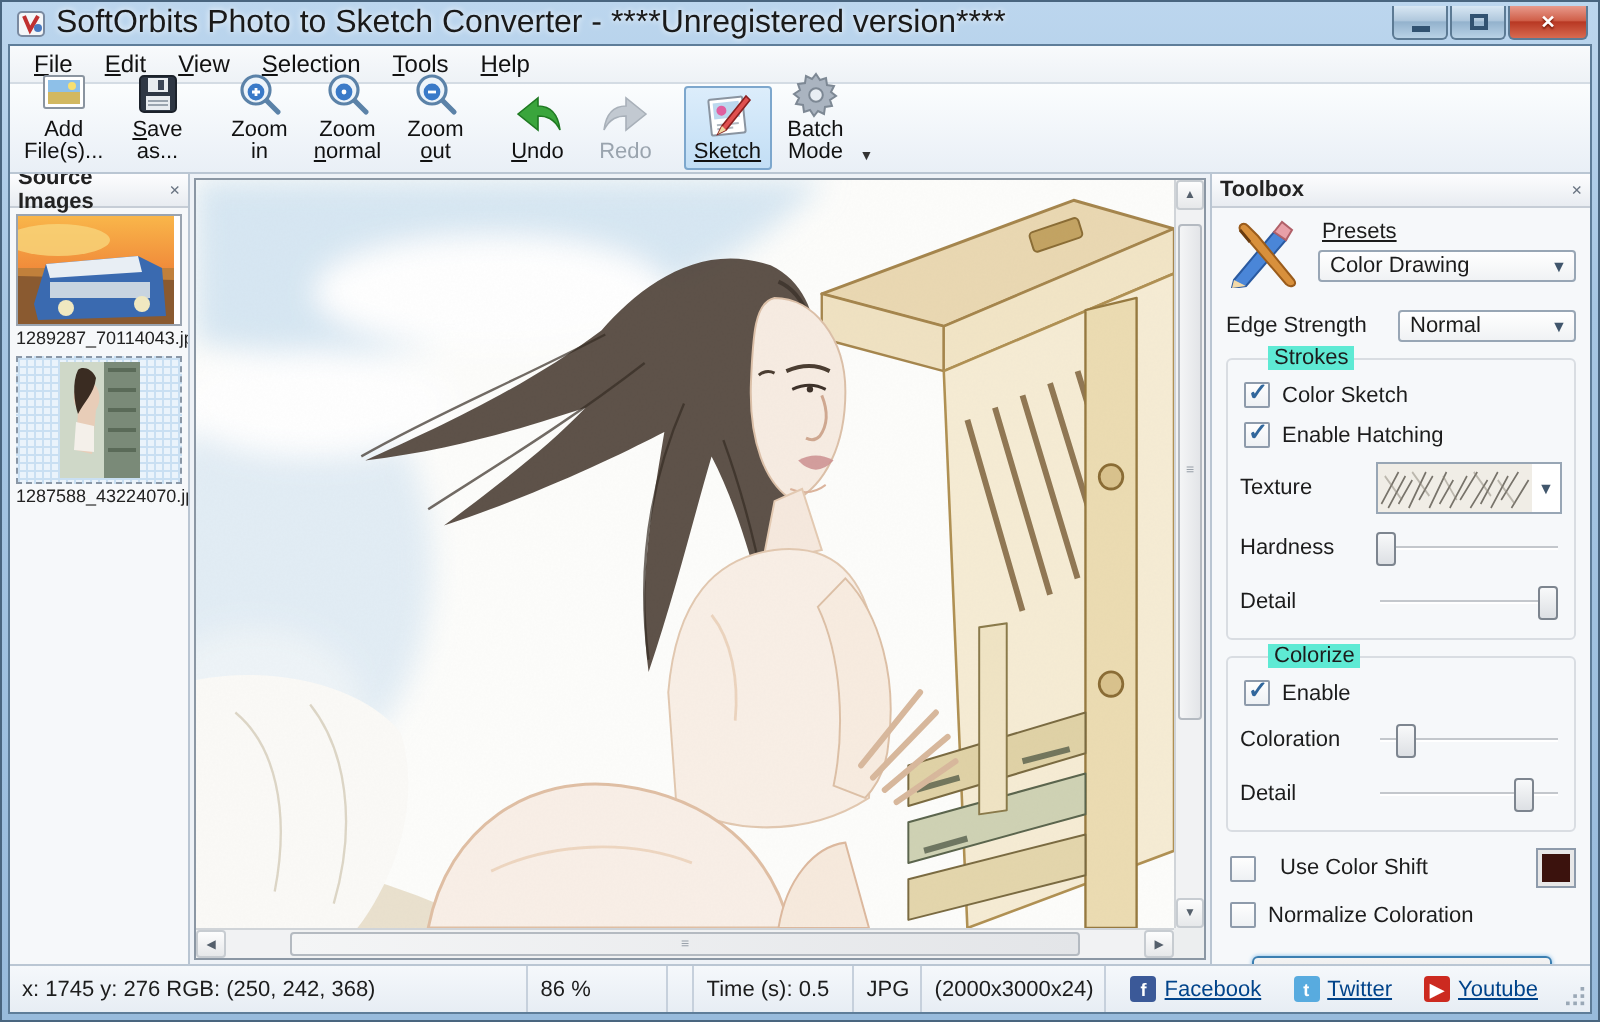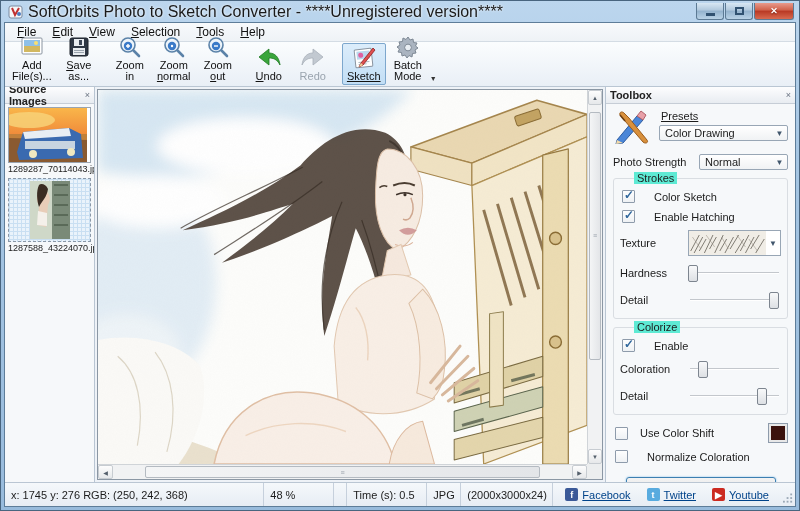--- a/index.html
+++ b/index.html
@@ -79,21 +79,21 @@
   .presets-col { flex:1; margin-left:8px; }
   .presets-col .lab { margin:0 0 3px 2px;text-decoration:underline; }
   .combo { height:16px; background:linear-gradient(#fff,#f0f2f4); border:1px solid #98a6b5; border-radius:2px;
     display:flex; align-items:center; font-size:11px; }
   .combo .cv { flex:1; padding-left:5px; white-space:nowrap; overflow:hidden; }
   .combo .ca { width:15px; text-align:center; font-size:8px; color:#41566c; }
   .row { display:flex; align-items:center; margin:7px 0; }
   .row .lab { width:68px; flex:0 0 auto; }
   .group { border:1px solid #d9dde2; border-radius:3px; padding:4px 6px 6px 6px; margin:8px 0; position:relative; }
   .group-legend { position:absolute; top:-7px; left:20px; background:#5eead4; padding:0 3px; font-size:11px; }
-  .check-row { display:flex; align-items:center; margin:7px 0 7px 2px;gap:13px; }
+  .check-row { display:flex; align-items:center; margin:7px 0 7px 2px; }
   .checkbox { width:13px; height:13px; border:1px solid #8e9bab; background:linear-gradient(#fefefe,#eef1f4); border-radius:1px;
     margin-right:6px; position:relative; flex:0 0 auto; }
   .checkbox.checked::after { content:"✓"; position:absolute; left:1px; top:-3px; font-size:12px; font-weight:bold; color:#31679c; }
   .slider { flex:1; position:relative; height:20px; }
   .slider .sl-line { position:absolute; left:2px; right:2px; top:9px; height:2px; background:#c3c7cc; border-bottom:1px solid #fff; }
   .slider .sl-thumb { position:absolute; top:2px; width:10px; height:17px; background:linear-gradient(#f8f9fa,#dde0e4);
     border:1px solid #7d858f; border-radius:2px; }
   .texture-combo { flex:1; height:26px; border:1px solid #98a6b5; background:#fff; display:flex; align-items:center; }
   .texture-combo .tex { flex:1; height:100%; }
   .texture-combo .ca { width:14px; text-align:center; font-size:8px; color:#41566c; }
@@ -425,21 +425,21 @@
             <div class="presets-col">
               <div class="lab">Presets</div>
               <div class="combo">
                 <span class="cv">Color Drawing</span>
                 <span class="ca">▼</span>
               </div>
             </div>
           </div>
 
           <div class="row">
-            <span class="lab" style="width:86px">Photo Strength</span>
+            <span class="lab" style="width:86px">Edge Strength</span>
             <div class="combo" style="flex:1">
               <span class="cv">Normal</span>
               <span class="ca">▼</span>
             </div>
           </div>
 
           <div class="group">
             <span class="group-legend">Strokes</span>
             <div class="check-row">
               <span class="checkbox checked"></span>
@@ -514,21 +514,21 @@
             <span>Normalize Coloration</span>
           </div>
 
           <div class="run-btn">Run</div>
         </div>
       </div>
     </div>
 
     <div class="statusbar">
       <div class="sb-cell grow">x: 1745 y: 276  RGB: (250, 242, 368)</div>
-      <div class="sb-cell" style="width:70px">48 %</div>
+      <div class="sb-cell" style="width:70px">86 %</div>
       <div class="sb-cell" style="width:12px"></div>
       <div class="sb-cell" style="width:80px">Time (s): 0.5</div>
       <div class="sb-cell" style="width:34px">JPG</div>
       <div class="sb-cell" style="width:92px">(2000x3000x24)</div>
       <div class="sb-social">
         <span class="social-link">
           <span class="s-ico s-fb">f</span>
           <span class="s-lbl">Facebook</span>
         </span>
         <span class="social-link">

